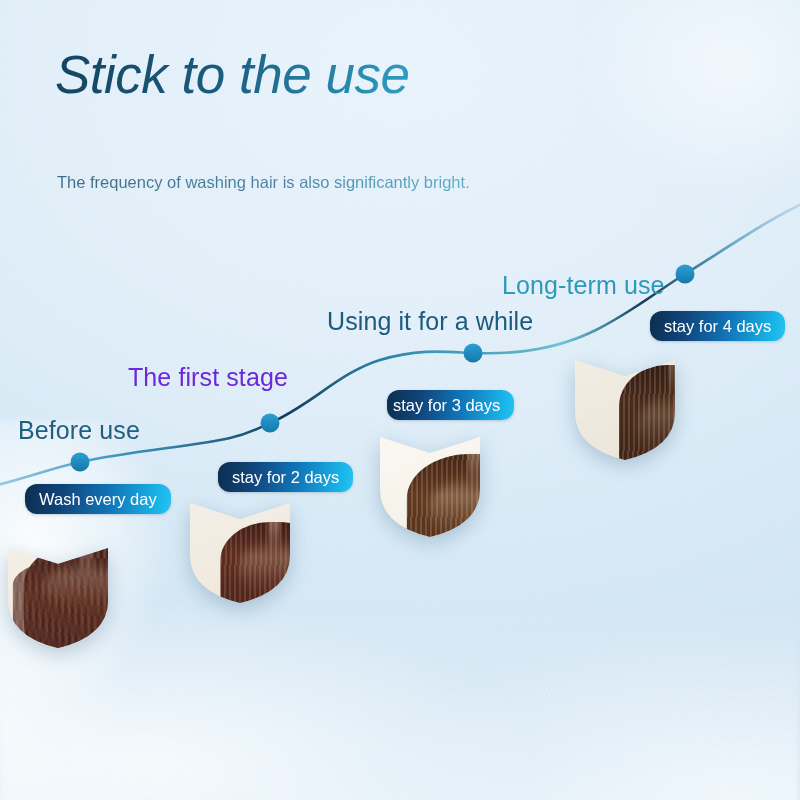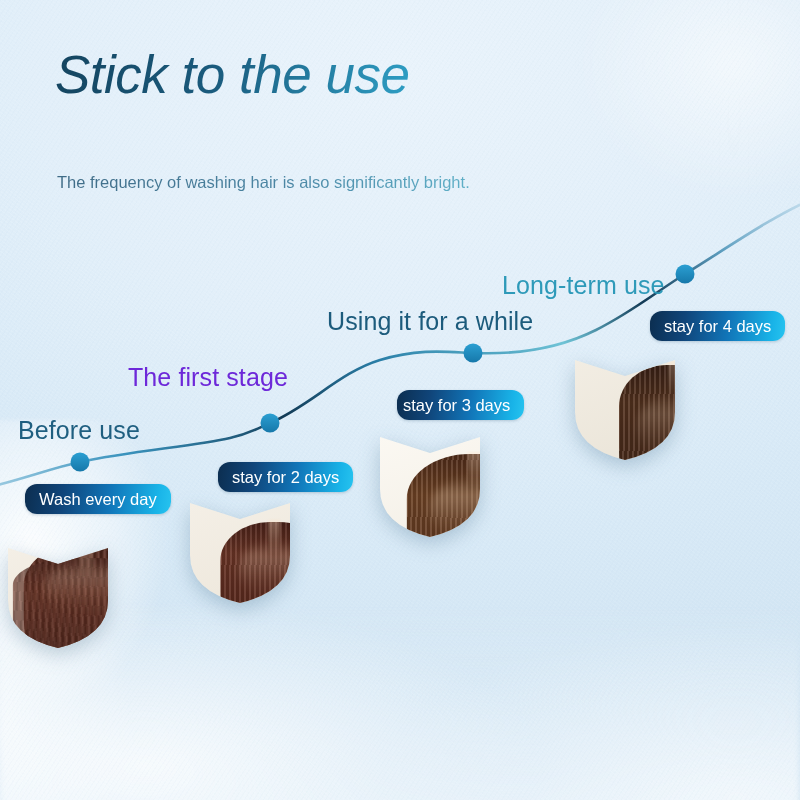--- a/index.html
+++ b/index.html
@@ -92,21 +92,21 @@
   .badge {
     position:absolute; display:flex; align-items:center;
     padding:0 14px; height:30px;
     color:#ffffff; font-size:16.5px; font-weight:400; white-space:nowrap;
     background:linear-gradient(97deg,#0c2e50 0%,#10457a 26%,#1175b8 58%,#19b4e8 90%,#27c3ef 100%);
     box-shadow:0 1px 3px rgba(20,60,90,.22);
     border-radius:12px;
   }
   .badge.b0 { left:25px;  top:484px; }
   .badge.b1 { left:218px; top:462px; }
-  .badge.b2 { left:397px; top:390px;padding-left:6px; }
+  .badge.b2 { left:387px; top:390px;padding-left:6px; }
   .badge.b3 { left:650px; top:311px; }
 
   
   .shield {
     position:absolute;
     filter:drop-shadow(0 6px 10px rgba(40,85,120,.28));
   }
   .shield .clip {
     width:100%; height:100%; position:relative; overflow:hidden;
     -webkit-clip-path:path("M 0 0 L 50 16 L 100 0 L 100 52 Q 100 88 50 100 Q 0 88 0 52 Z");

